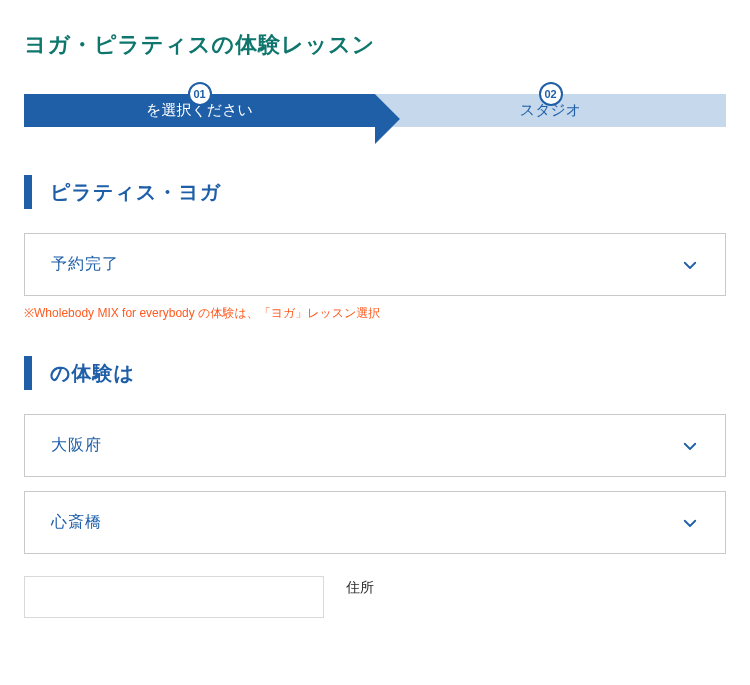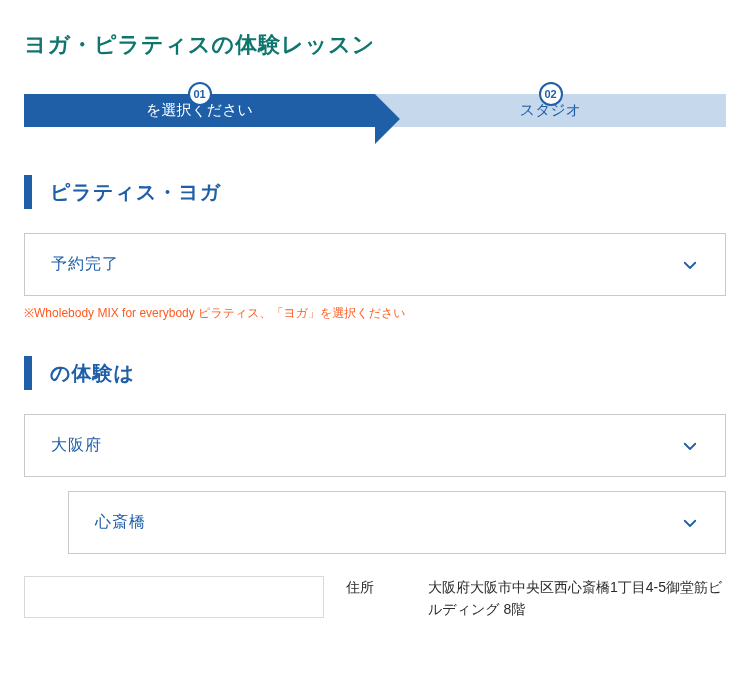--- a/index.html
+++ b/index.html
@@ -184,44 +184,43 @@
 </div>
 
 <div class="select-row">
   <span class="select-value">予約完了</span>
   <span class="chevron">
     <svg viewBox="0 0 24 24" width="18" height="18" fill="none" stroke="#1f5fa8" stroke-width="2.4" stroke-linecap="round" stroke-linejoin="round">
         <polyline points="5 9 12 16 19 9"></polyline>
       </svg>
   </span>
 </div>
-<div class="note">※Wholebody MIX for everybody ピラティス、「ヨガ」を選択ください</div>
+<div class="note">※Wholebody MIX for everybody の体験は、「ヨガ」レッスン選択</div>
 
 <div class="section-heading">
   <div class="section-bar"></div>
   <div class="section-title">の体験は</div>
 </div>
 
 <div class="select-row">
   <span class="select-value">大阪府</span>
   <span class="chevron">
     <svg viewBox="0 0 24 24" width="18" height="18" fill="none" stroke="#1f5fa8" stroke-width="2.4" stroke-linecap="round" stroke-linejoin="round">
         <polyline points="5 9 12 16 19 9"></polyline>
       </svg>
   </span>
 </div>
 
-<div class="select-row" style="margin-top:14px;margin-left:44px;">
+<div class="select-row" style="margin-top:14px;">
   <span class="select-value">心斎橋</span>
   <span class="chevron">
     <svg viewBox="0 0 24 24" width="18" height="18" fill="none" stroke="#1f5fa8" stroke-width="2.4" stroke-linecap="round" stroke-linejoin="round">
         <polyline points="5 9 12 16 19 9"></polyline>
       </svg>
   </span>
 </div>
 
 <div class="detail">
   <div class="thumb"></div>
   <div class="detail-grid">
     <div class="detail-label">住所</div>
-    <div>大阪府大阪市中央区西心斎橋1丁目4-5御堂筋ビルディング 8階</div>
   </div>
 </div>
 
 </body></html>

